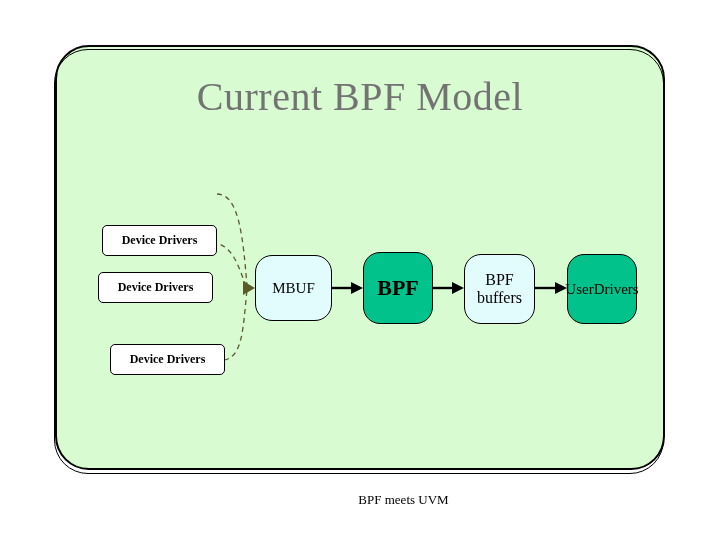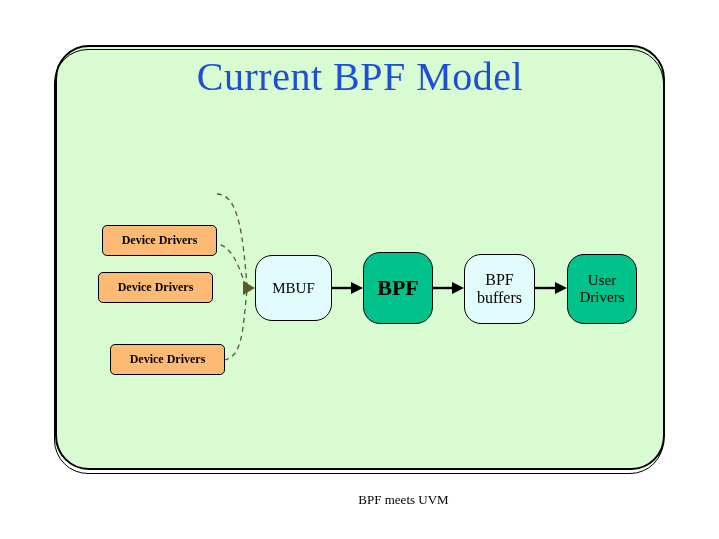--- a/index.html
+++ b/index.html
@@ -36,44 +36,44 @@
     height: 425px;
     border: 1px solid #000000;
     border-radius: 34px;
     box-sizing: border-box;
     pointer-events: none;
   }
 
   #slide-title {
     position: absolute;
     left: 0;
-    top: 6px;
+    top: 26px;
     width: 100%;
     text-align: center;
     font-size: 40px;
     font-family: "Liberation Serif", serif;
-    color: #1d4ed8;
+    color: #737373;
     letter-spacing: 0.5px;
   }
 
   .node {
     position: absolute;
     box-sizing: border-box;
     display: flex;
     align-items: center;
     justify-content: center;
     text-align: center;
     color: #000000;
     border: 1px solid #000000;
     border-radius: 17px;
     line-height: 1.12;
   }
 
   .driver {
-    background: #fdba74;
+    background: #ffffff;
     font-size: 12px;
     font-weight: bold;
     font-family: "Liberation Serif", serif;
     border-radius: 5px;
   }
 
   .stage {
     font-family: "Liberation Serif", serif;
   }
 
@@ -158,20 +158,20 @@
 
   <div class="node stage" id="node-bpf" style="left:306px; top:205px; width:70px; height:72px;">
     <span>BPF</span>
   </div>
 
   <div class="node stage" id="node-bpf-buffers" style="left:407px; top:207px; width:71px; height:70px; flex-direction:column;">
     <span>BPF</span>
     <span>buffers</span>
   </div>
 
-  <div class="node stage" id="node-user-process" style="left:510px; top:207px; width:70px; height:70px; flex-direction:column;">
+  <div class="node stage" id="node-user-process" style="left:510px; top:207px; width:70px; height:70px; flex-direction:row;">
     <span>User</span>
     <span>Drivers</span>
   </div>
 
 </div>
 
 <div id="footer-note">BPF meets UVM</div>
 
 </body></html>

